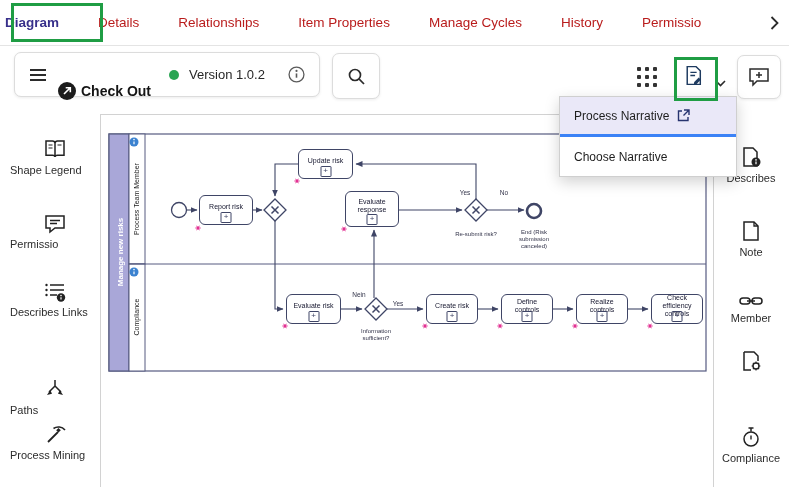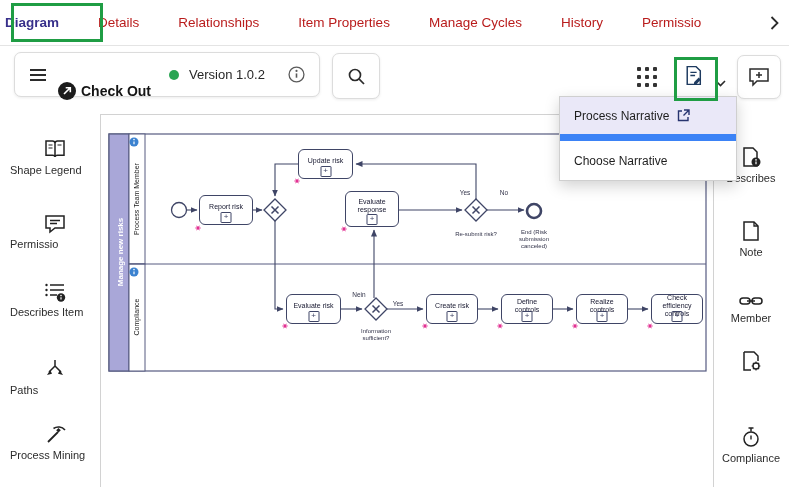--- a/index.html
+++ b/index.html
@@ -26,21 +26,21 @@
   .version{font-size:13px;color:#262626;}
   .info-ic{margin-left:auto;display:flex;}
   .sq-btn{position:absolute;border:1px solid #dcdcdc;border-radius:7px;background:#fff;display:flex;
           align-items:center;justify-content:center;box-shadow:0 1px 3px rgba(0,0,0,.08);}
 
   
   .menu{position:absolute;left:559px;top:96px;width:176px;background:#fff;border:1px solid #cfcfcf;
         box-shadow:0 5px 14px rgba(0,0,0,.18);z-index:80;}
   .menu-item{display:flex;align-items:center;gap:8px;padding:0 14px;height:37px;font-size:12px;color:#1e1e1e;cursor:pointer;}
   .menu-item.hl{background:#eae8f8;}
-  .menu-item.last{border-top:7px solid #3b82f6;height:39px;}
+  .menu-item.last{border-top:3px solid #3b82f6;height:39px;}
 
   
   .ls-item{position:absolute;left:10px;width:90px;text-align:left;cursor:pointer;}
   .rs-item{position:absolute;left:713px;width:76px;text-align:center;cursor:pointer;z-index:5;}
   .sb-ic{height:24px;display:flex;align-items:flex-end;justify-content:center;margin-bottom:4px;}
   .sb-label{font-size:11px;line-height:13px;color:#2c2c2c;}
 
   
   .canvas{position:absolute;left:100px;top:114px;width:612px;height:373px;background:#fff;
           border-top:1px solid #d2d2d2;border-left:1px solid #d2d2d2;border-right:1px solid #d2d2d2;box-sizing:content-box;}
@@ -176,23 +176,23 @@
     <svg width="22" height="20" viewBox="0 0 22 20">
       <path d="M6 3h14M6 8h14M6 13h7" stroke="#222" stroke-width="1.5"></path>
       <circle cx="2.5" cy="3" r="1.2" fill="#222"></circle>
         <circle cx="2.5" cy="8" r="1.2" fill="#222"></circle>
         <circle cx="2.5" cy="13" r="1.2" fill="#222"></circle>
       <circle cx="17" cy="15.5" r="4.2" fill="#222"></circle>
       <path d="M17 15.2v2.4" stroke="#fff" stroke-width="1.2"></path>
         <circle cx="17" cy="13.6" r=".8" fill="#fff"></circle>
     </svg>
   </div>
-  <div class="sb-label">Describes Item</div>
-</div>
-<div class="ls-item" style="top:356px">
+  <div class="sb-label">Describes Links</div>
+</div>
+<div class="ls-item" style="top:376px">
   <div class="sb-ic">
     <svg width="22" height="22" viewBox="0 0 22 22">
       <path d="M11 2v6M11 8L5 14M11 8l6 6" fill="none" stroke="#222" stroke-width="1.5"></path>
       <path d="M6.2 12L3 17l5-1.2z" fill="#222"></path>
         <path d="M15.8 12L19 17l-5-1.2z" fill="#222"></path>
     </svg>
   </div>
   <div class="sb-label">Paths</div>
 </div>
 <div class="ls-item" style="top:421px">

